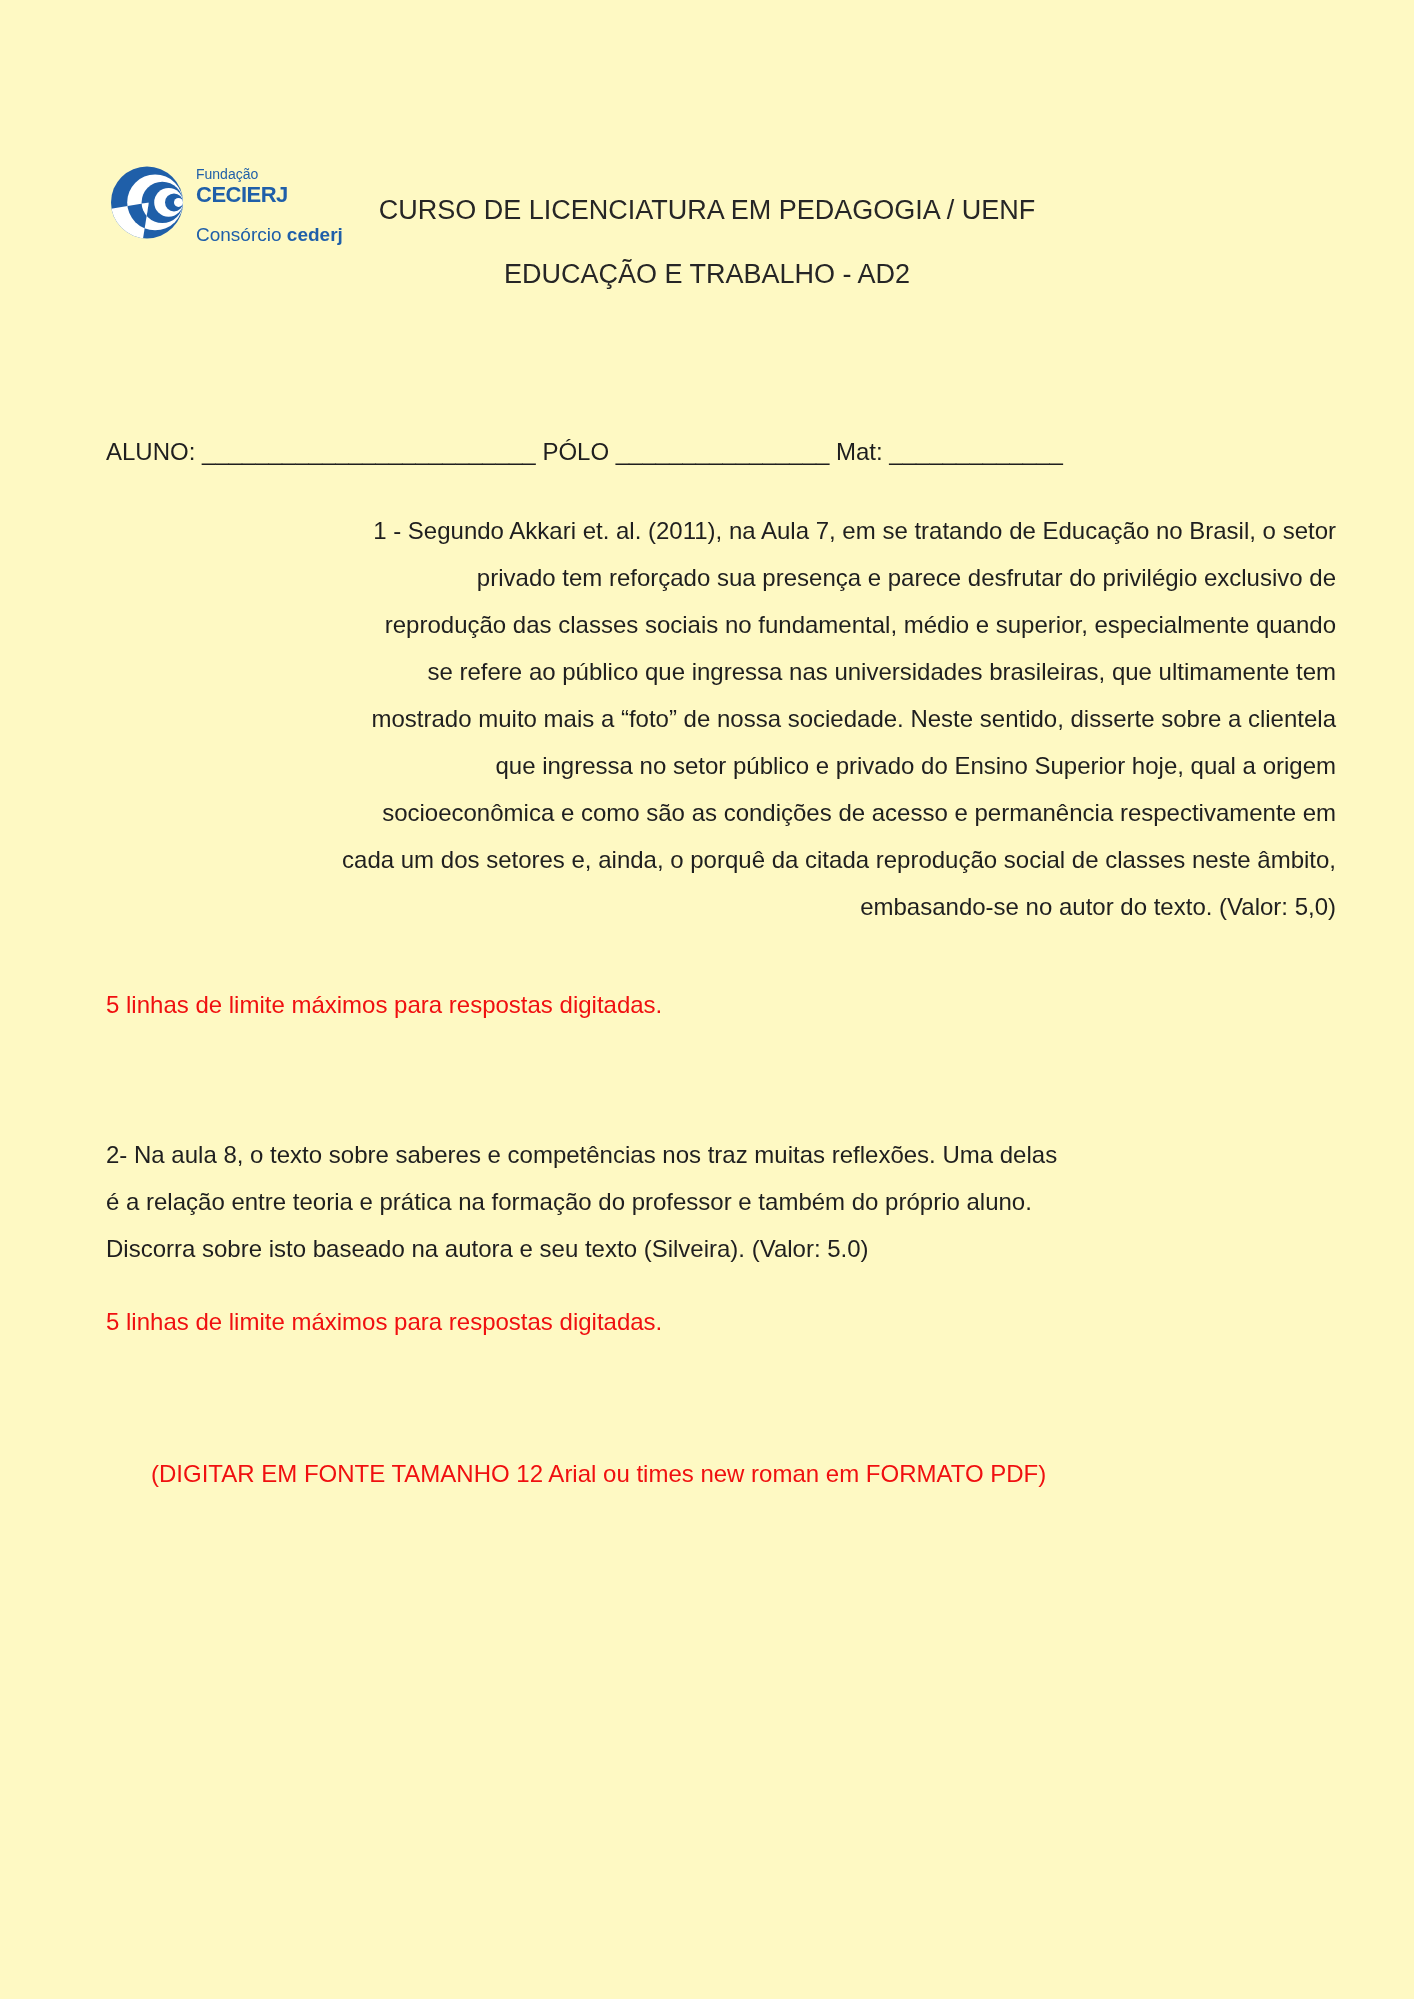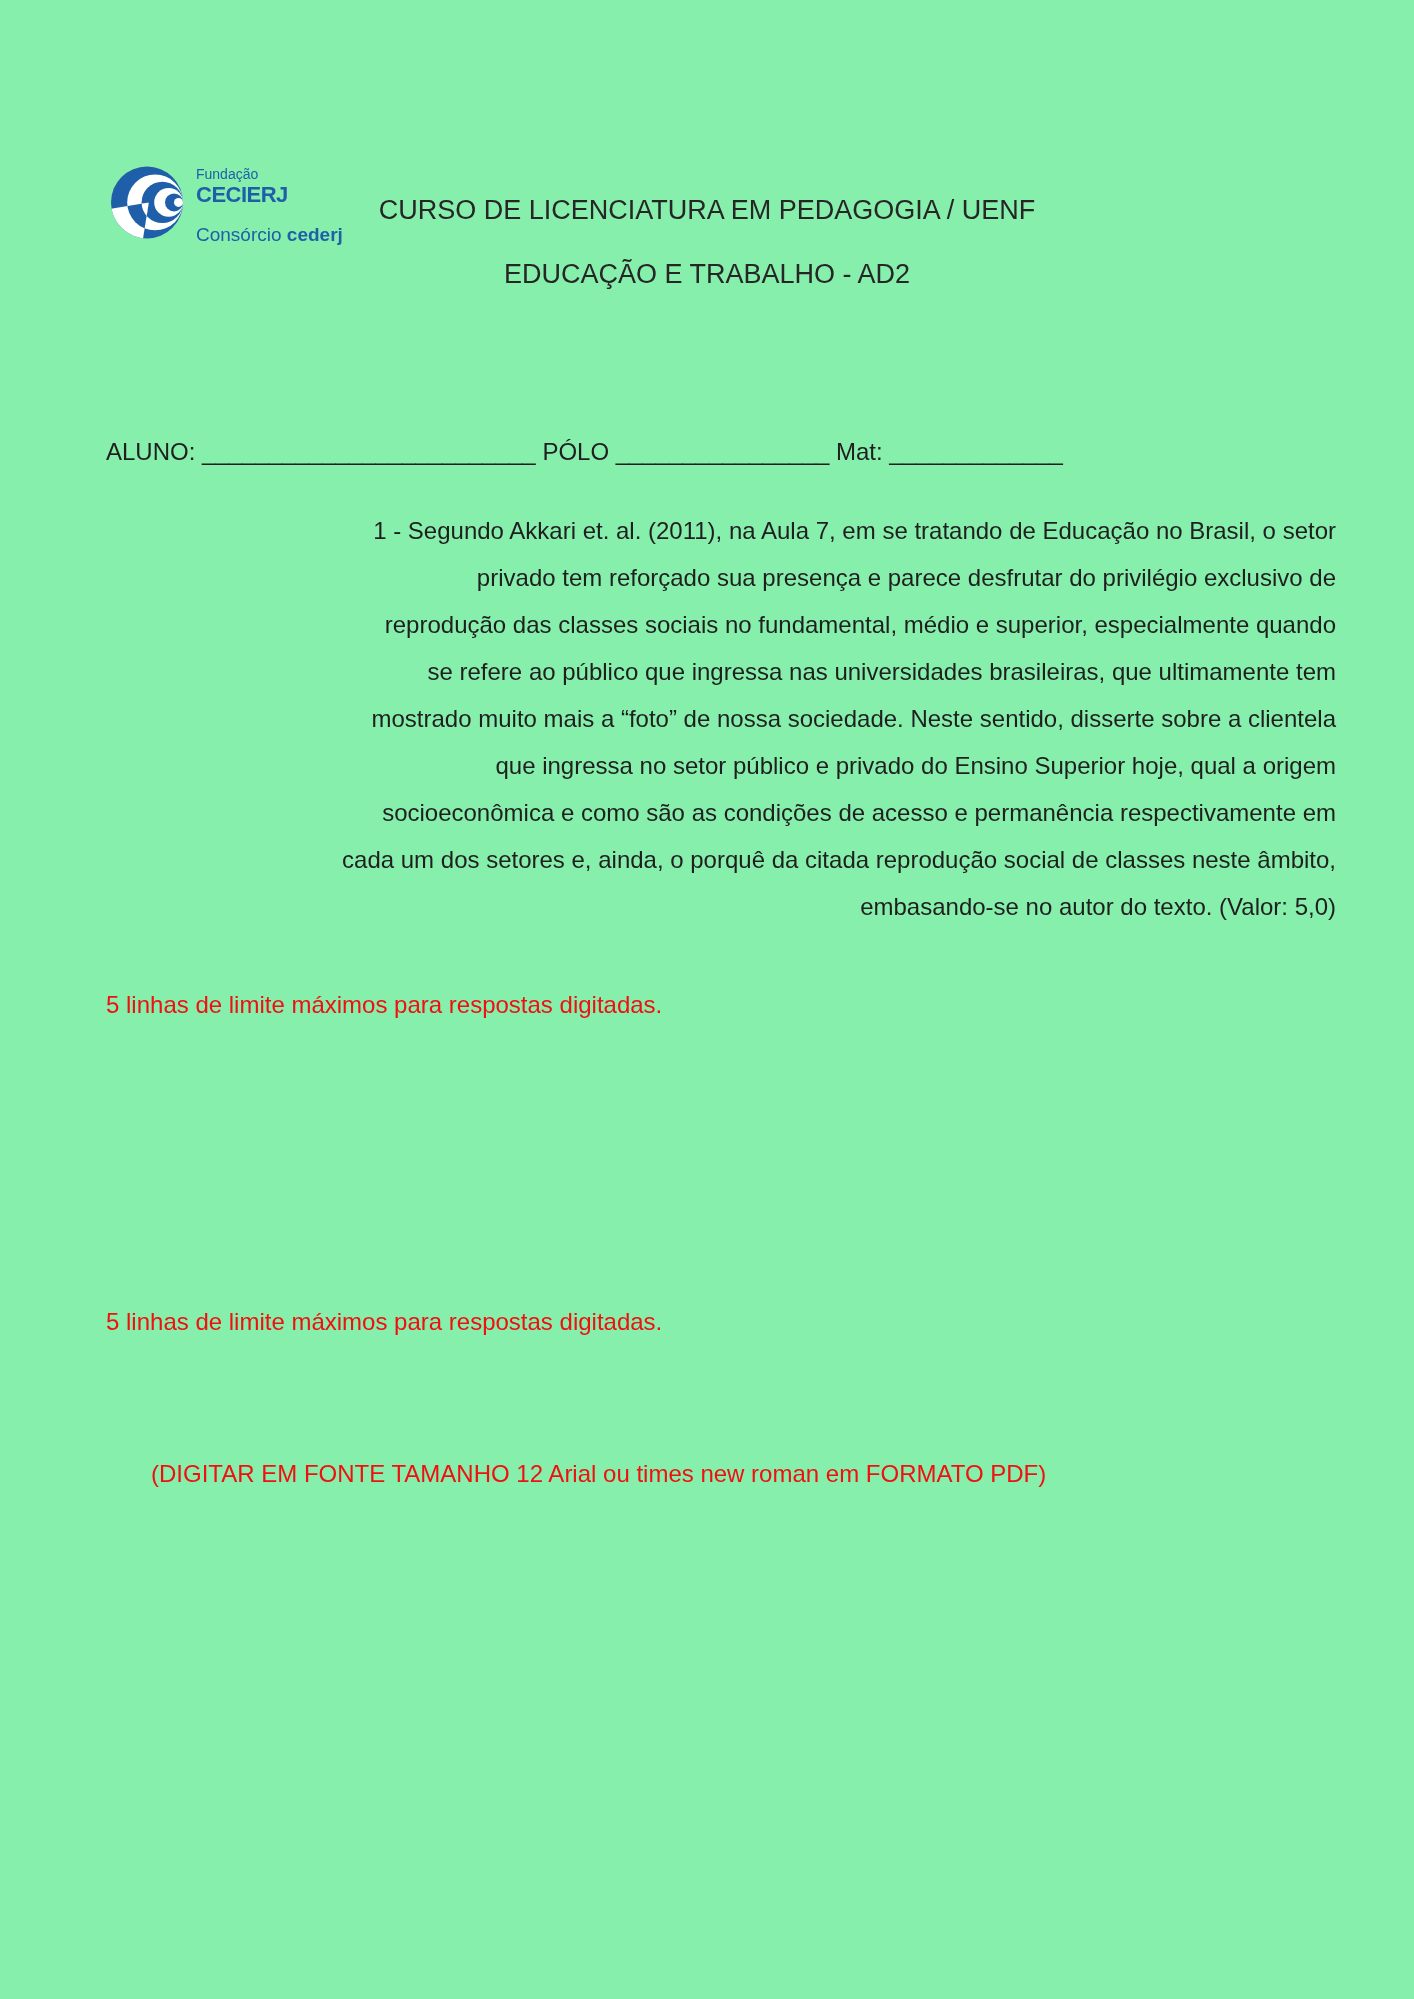--- a/index.html
+++ b/index.html
@@ -1,20 +1,20 @@
 <!DOCTYPE html>
 <html><head>
 <meta charset="utf-8">
 <style>
   * { margin:0; padding:0; box-sizing:border-box; }
   html,body { background:#ffffff; }
   .page {
     position:relative;
     width:1414px; height:1999px;
-    background:#86efac;
+    background:#fef9c3;
     font-family:"Liberation Sans", sans-serif;
     color:#212121;
     overflow:hidden;
   }
 
   
   .logo { position:absolute; left:95px; top:158px; width:240px; height:112px; }
   .logo-icon { position:absolute; left:16px; top:8px; width:90px; height:80px; }
   .logo-fundacao {
     position:absolute; left:101px; top:8px;
@@ -100,17 +100,20 @@
 privado tem reforçado sua presença e parece desfrutar do privilégio exclusivo de
 reprodução das classes sociais no fundamental, médio e superior, especialmente quando
 se refere ao público que ingressa nas universidades brasileiras, que ultimamente tem
 mostrado muito mais a “foto” de nossa sociedade. Neste sentido, disserte sobre a clientela
 que ingressa no setor público e privado do Ensino Superior hoje, qual a origem
 socioeconômica e como são as condições de acesso e permanência respectivamente em
 cada um dos setores e, ainda, o porquê da citada reprodução social de classes neste âmbito,
 embasando-se no autor do texto. (Valor: 5,0)</div>
   <div class="red-note red1">5 linhas de limite máximos para respostas digitadas.</div>
 
+  <div class="para q2">2- Na aula 8, o texto sobre saberes e competências nos traz muitas reflexões. Uma delas
+é a relação entre teoria e prática na formação do professor e também do próprio aluno.
+Discorra sobre isto baseado na autora e seu texto (Silveira). (Valor: 5.0)</div>
   <div class="red-note red2">5 linhas de limite máximos para respostas digitadas.</div>
 
   <div class="red-note footer-note">(DIGITAR EM FONTE TAMANHO 12 Arial ou times new roman em FORMATO PDF)</div>
 
 </div>
 
 </body></html>

